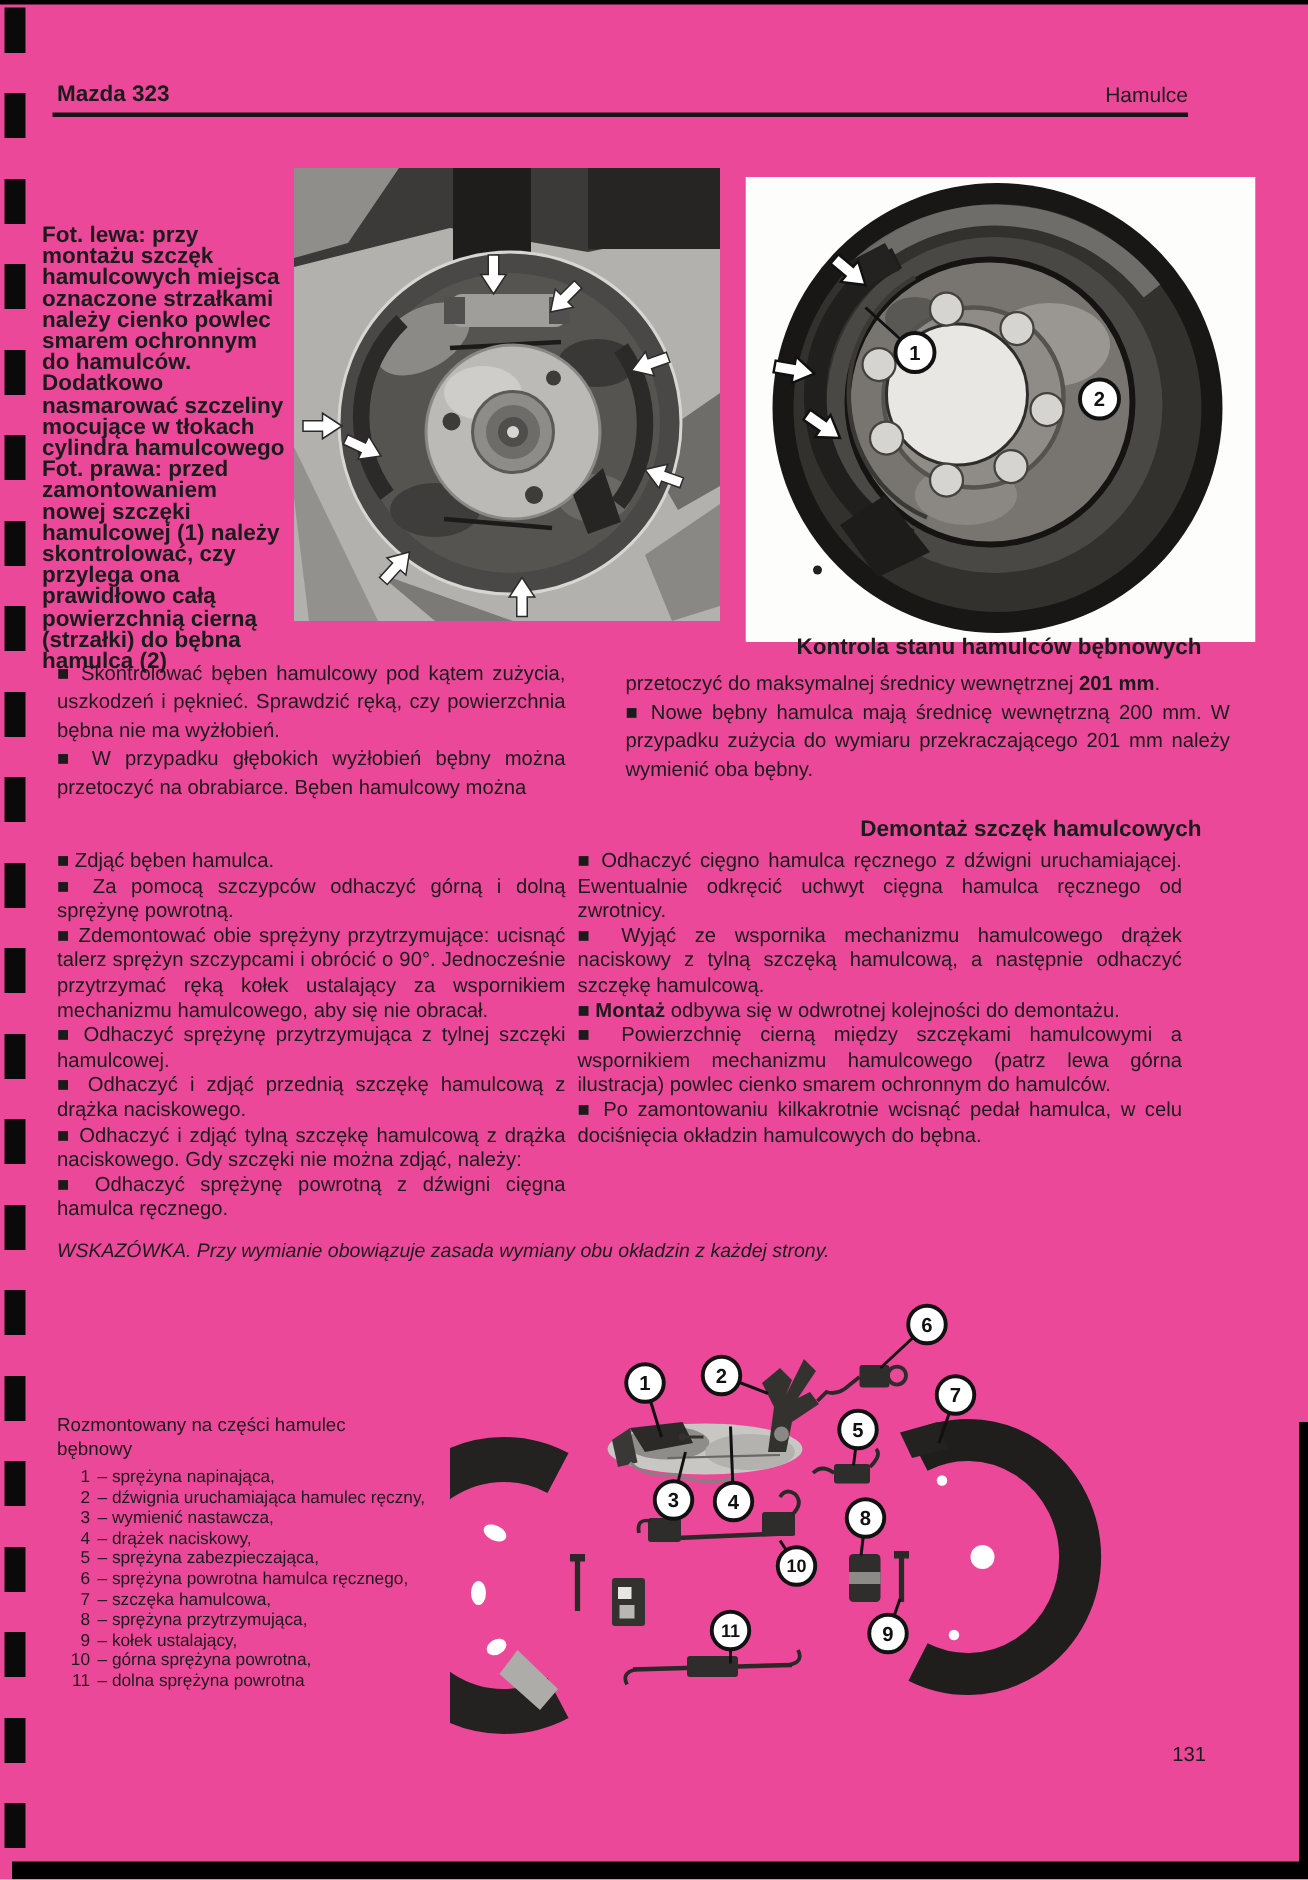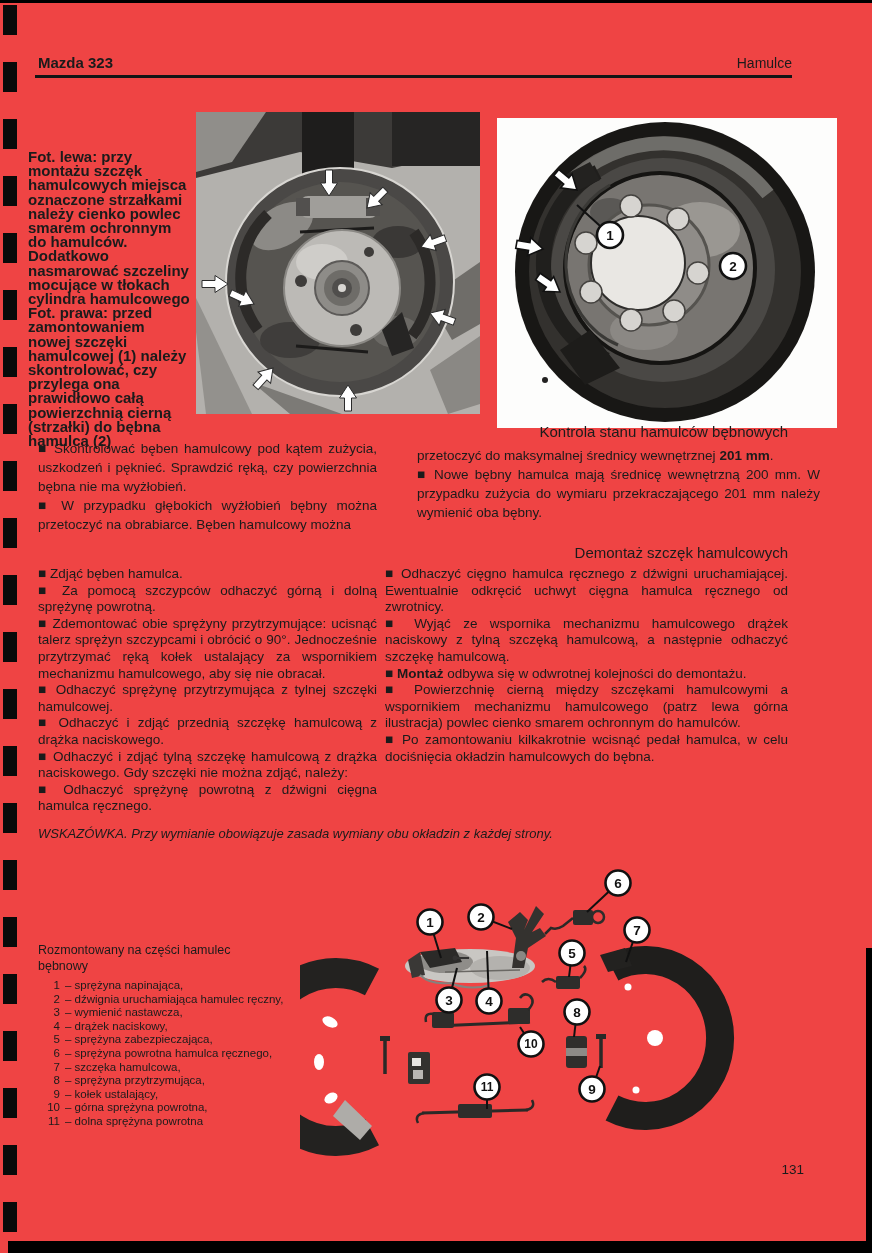--- a/index.html
+++ b/index.html
@@ -1,37 +1,37 @@
 <!DOCTYPE html>
 <html lang="pl"><head>
 <meta charset="utf-8">
 <style>
   html,body{margin:0;padding:0;background:#e9e9e9;}
-  .page{position:relative;width:872px;height:1253px;background:#ef4444;
+  .page{position:relative;width:872px;height:1253px;background:#ec4899;
         font-family:"Liberation Sans",sans-serif;color:#1b1b1b;overflow:hidden;margin:0 auto;}
   
   .top-bar{position:absolute;left:0;top:0;width:872px;height:3px;background:#000;}
   .bottom-bar{position:absolute;left:8px;top:1241px;width:864px;height:12px;background:#000;}
   .right-edge{position:absolute;left:866px;top:948px;width:6px;height:295px;background:#000;}
   .binding{position:absolute;left:3px;top:5px;width:14px;height:1232px;
     background:repeating-linear-gradient(to bottom,#0a0a0a 0px,#0a0a0a 30px,transparent 30px,transparent 57px);}
   
   .h-left{position:absolute;left:38px;top:54px;font-size:15px;font-weight:bold;}
   .h-right{position:absolute;left:588px;top:55px;width:204px;text-align:right;font-size:14px;}
   .rule{position:absolute;left:35px;top:75px;width:757px;height:3px;background:#141414;}
   
   .caption{position:absolute;left:28px;top:150px;width:162px;font-size:15px;font-weight:bold;line-height:14.2px;}
   .caption p{margin:0;}
   
   .photo-left{position:absolute;left:196px;top:112px;}
   .photo-right{position:absolute;left:497px;top:118px;}
   .diagram{position:absolute;left:300px;top:862px;}
   svg text{font-family:"Liberation Sans",sans-serif;}
   
-  .sec-heading{position:absolute;left:385px;width:403px;text-align:right;font-weight:normal;font-size:15px;}
+  .sec-heading{position:absolute;left:398px;width:403px;text-align:right;font-weight:bold;font-size:15px;}
   #h1{top:423px;} #h2{top:544px;}
   .col{position:absolute;}
   .col .para{margin:0;text-align:justify;}
   .col .para span.b{font-weight:bold;}
   #s1-left{left:38px;top:439px;width:339px;font-size:13.5px;line-height:19px;}
   #s1-right{left:385px;top:446px;width:403px;font-size:13.5px;line-height:19px;margin-left:32px;}
   #s2-left{left:38px;top:566px;width:339px;font-size:13.5px;line-height:16.6px;}
   #s2-right{left:385px;top:566px;width:403px;font-size:13.5px;line-height:16.6px;}
   .note{position:absolute;left:38px;top:826px;width:720px;font-size:13px;font-weight:normal;font-style:italic;}
   

